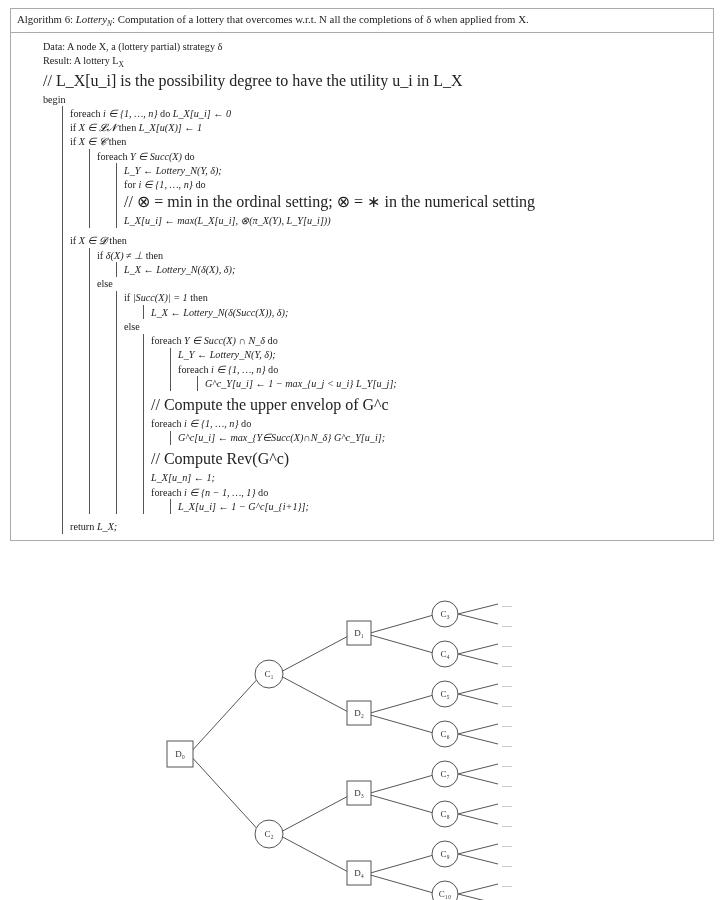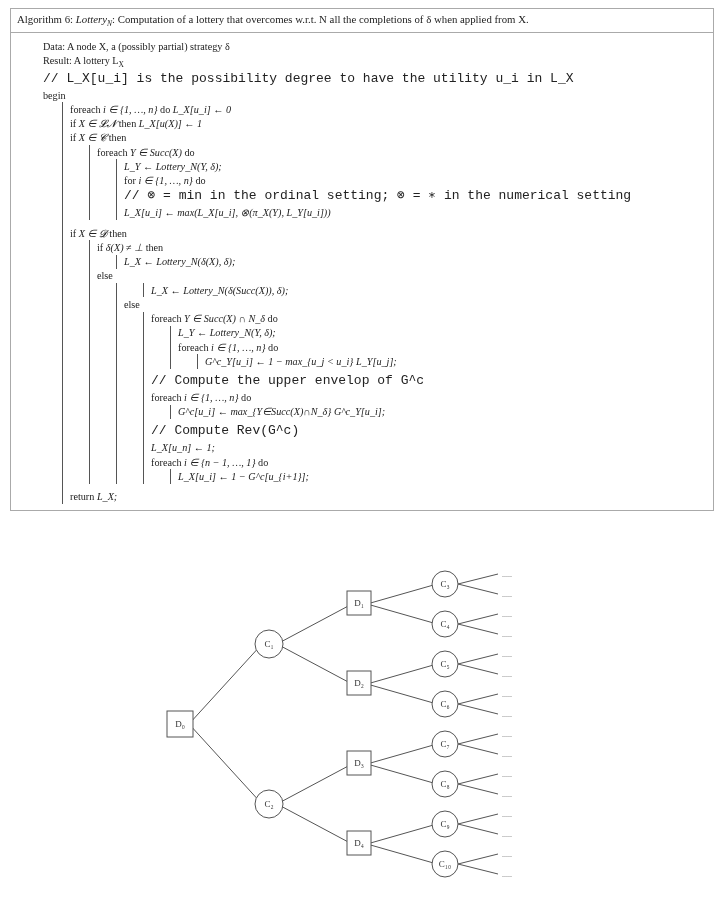--- a/index.html
+++ b/index.html
@@ -21,21 +21,21 @@
     font-size: 10.8px;
     line-height: 1.35;
   }
   .algo-body {
     padding: 6px 6px 6px 32px;
     font-size: 10.2px;
     line-height: 1.3;
   }
   .kw { font-weight: normal; }
   .it { font-style: italic; }
-  .mono { font-family: Liberation Mono, monospace; font-size: 13px; }
+  .mono { font-family: Liberation Serif, serif; font-size: 16px; }
   .blk {
     border-left: 1px solid #555;
     margin-left: 19px;
     padding-left: 7px;
   }
   .ln { padding: 0.5px 0; white-space: nowrap; }
   .sub { font-size: 7.5px; vertical-align: sub; }
   .figure {
     width: 100%;
     text-align: center;
@@ -45,21 +45,21 @@
 </style>
 </head>
 <body>
 
 <div class="algo-box">
   <div class="algo-header">
     <span class="kw">Algorithm 6:</span>
     <span class="it">Lottery</span><span class="it sub">N</span><span>: Computation of a lottery that overcomes w.r.t. N all the completions of δ when applied from X.</span>
   </div>
   <div class="algo-body">
-    <div class="ln"><span class="kw">Data</span><span>: A node X, a (possibly partial) strategy δ</span></div>
+    <div class="ln"><span class="kw">Data</span><span>: A node X, a (lottery partial) strategy δ</span></div>
     <div class="ln"><span class="kw">Result</span><span>: A lottery L</span><span class="sub">X</span></div>
     <div class="ln mono">// L_X[u_i] is the possibility degree to have the utility u_i in L_X</div>
     <div class="ln"><span class="kw">begin</span></div>
     <div class="blk">
       <div class="ln"><span class="kw">foreach</span><span class="it"> i ∈ {1, …, n} </span><span class="kw">do</span><span class="it"> L_X[u_i] ← 0</span></div>
       <div class="ln"><span class="kw">if</span><span class="it"> X ∈ 𝓛𝓝 </span><span class="kw">then</span><span class="it"> L_X[u(X)] ← 1</span></div>
       <div class="ln"><span class="kw">if</span><span class="it"> X ∈ 𝓒 </span><span class="kw">then</span></div>
       <div class="blk">
         <div class="ln"><span class="kw">foreach</span><span class="it"> Y ∈ Succ(X) </span><span class="kw">do</span></div>
         <div class="blk">
@@ -71,20 +71,21 @@
       </div>
       <div style="height:6px"></div>
       <div class="ln"><span class="kw">if</span><span class="it"> X ∈ 𝓓 </span><span class="kw">then</span></div>
       <div class="blk">
         <div class="ln"><span class="kw">if</span><span class="it"> δ(X) ≠ ⊥ </span><span class="kw">then</span></div>
         <div class="blk">
           <div class="ln it">L_X ← Lottery_N(δ(X), δ);</div>
         </div>
         <div class="ln"><span class="kw">else</span></div>
         <div class="blk">
+          <div class="ln"><span class="kw">if</span><span class="it"> |Succ(X)| = 1 </span><span class="kw">then</span></div>
           <div class="blk">
             <div class="ln it">L_X ← Lottery_N(δ(Succ(X)), δ);</div>
           </div>
           <div class="ln"><span class="kw">else</span></div>
           <div class="blk">
             <div class="ln"><span class="kw">foreach</span><span class="it"> Y ∈ Succ(X) ∩ N_δ </span><span class="kw">do</span></div>
             <div class="blk">
               <div class="ln it">L_Y ← Lottery_N(Y, δ);</div>
               <div class="ln"><span class="kw">foreach</span><span class="it"> i ∈ {1, …, n} </span><span class="kw">do</span></div>
               <div class="blk">

